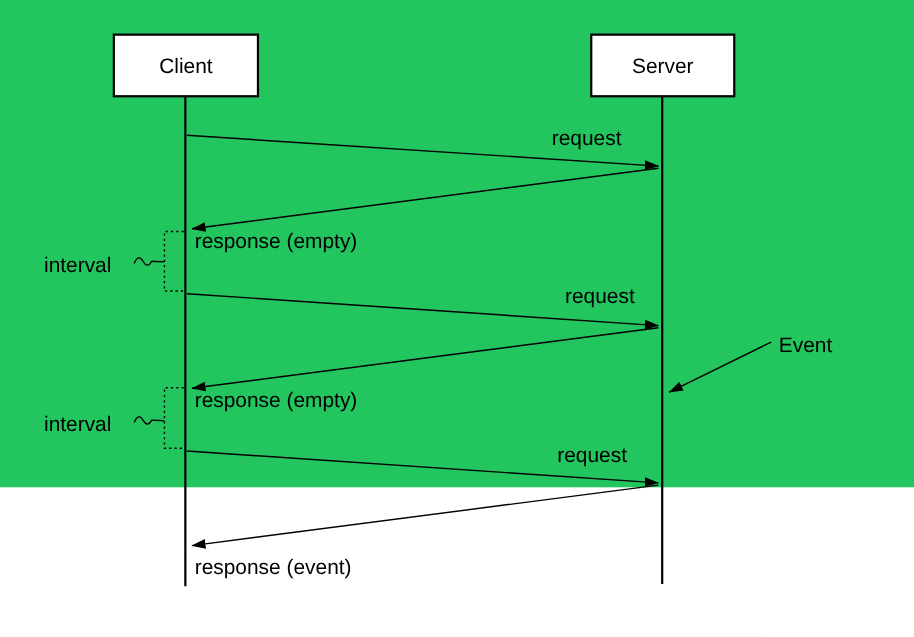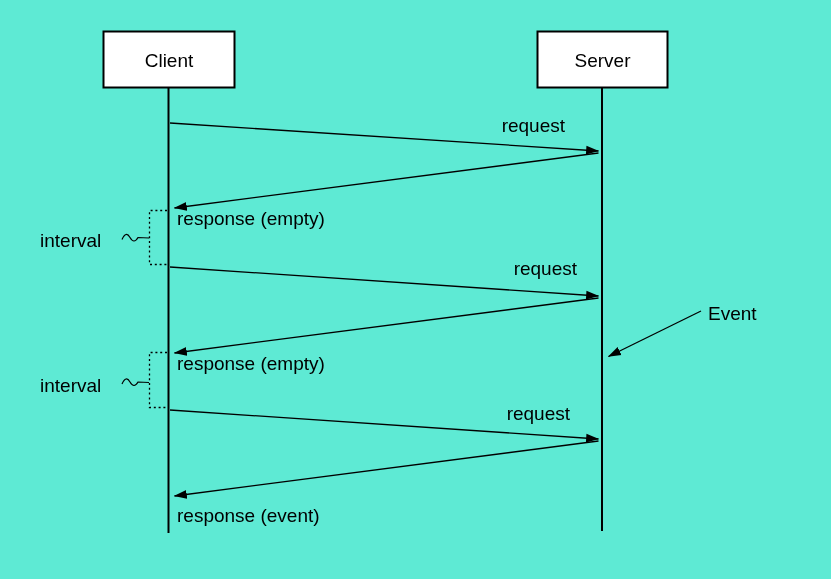--- a/index.html
+++ b/index.html
@@ -4,21 +4,21 @@
 <style>
   html, body {
     margin: 0;
     padding: 0;
     background: #ffffff;
     width: 831px;
     height: 579px;
     overflow: hidden;
     font-family: "Liberation Sans", "DejaVu Sans", sans-serif;
   }
-  #stage { position: relative; width: 831px; height: 579px; background: #5eead4; }
+  #stage { position: relative; width: 831px; height: 443px; background: #22c55e; }
   svg { display: block; }
   .actor-box   { fill: #ffffff; stroke: #000000; stroke-width: 2; }
   .lifeline    { stroke: #000000; stroke-width: 2; fill: none; }
   .msg-line    { stroke: #000000; stroke-width: 1.3; fill: none; }
   .brace       { stroke: #000000; stroke-width: 1.3; fill: none; stroke-dasharray: 2 2.8; }
   .squiggle    { stroke: #000000; stroke-width: 1.2; fill: none; }
   .label       { font-size: 19px; fill: #000000; }
   .actor-label { font-size: 19px; fill: #000000; text-anchor: middle; }
   .end-anchor  { text-anchor: end; }
 </style>

